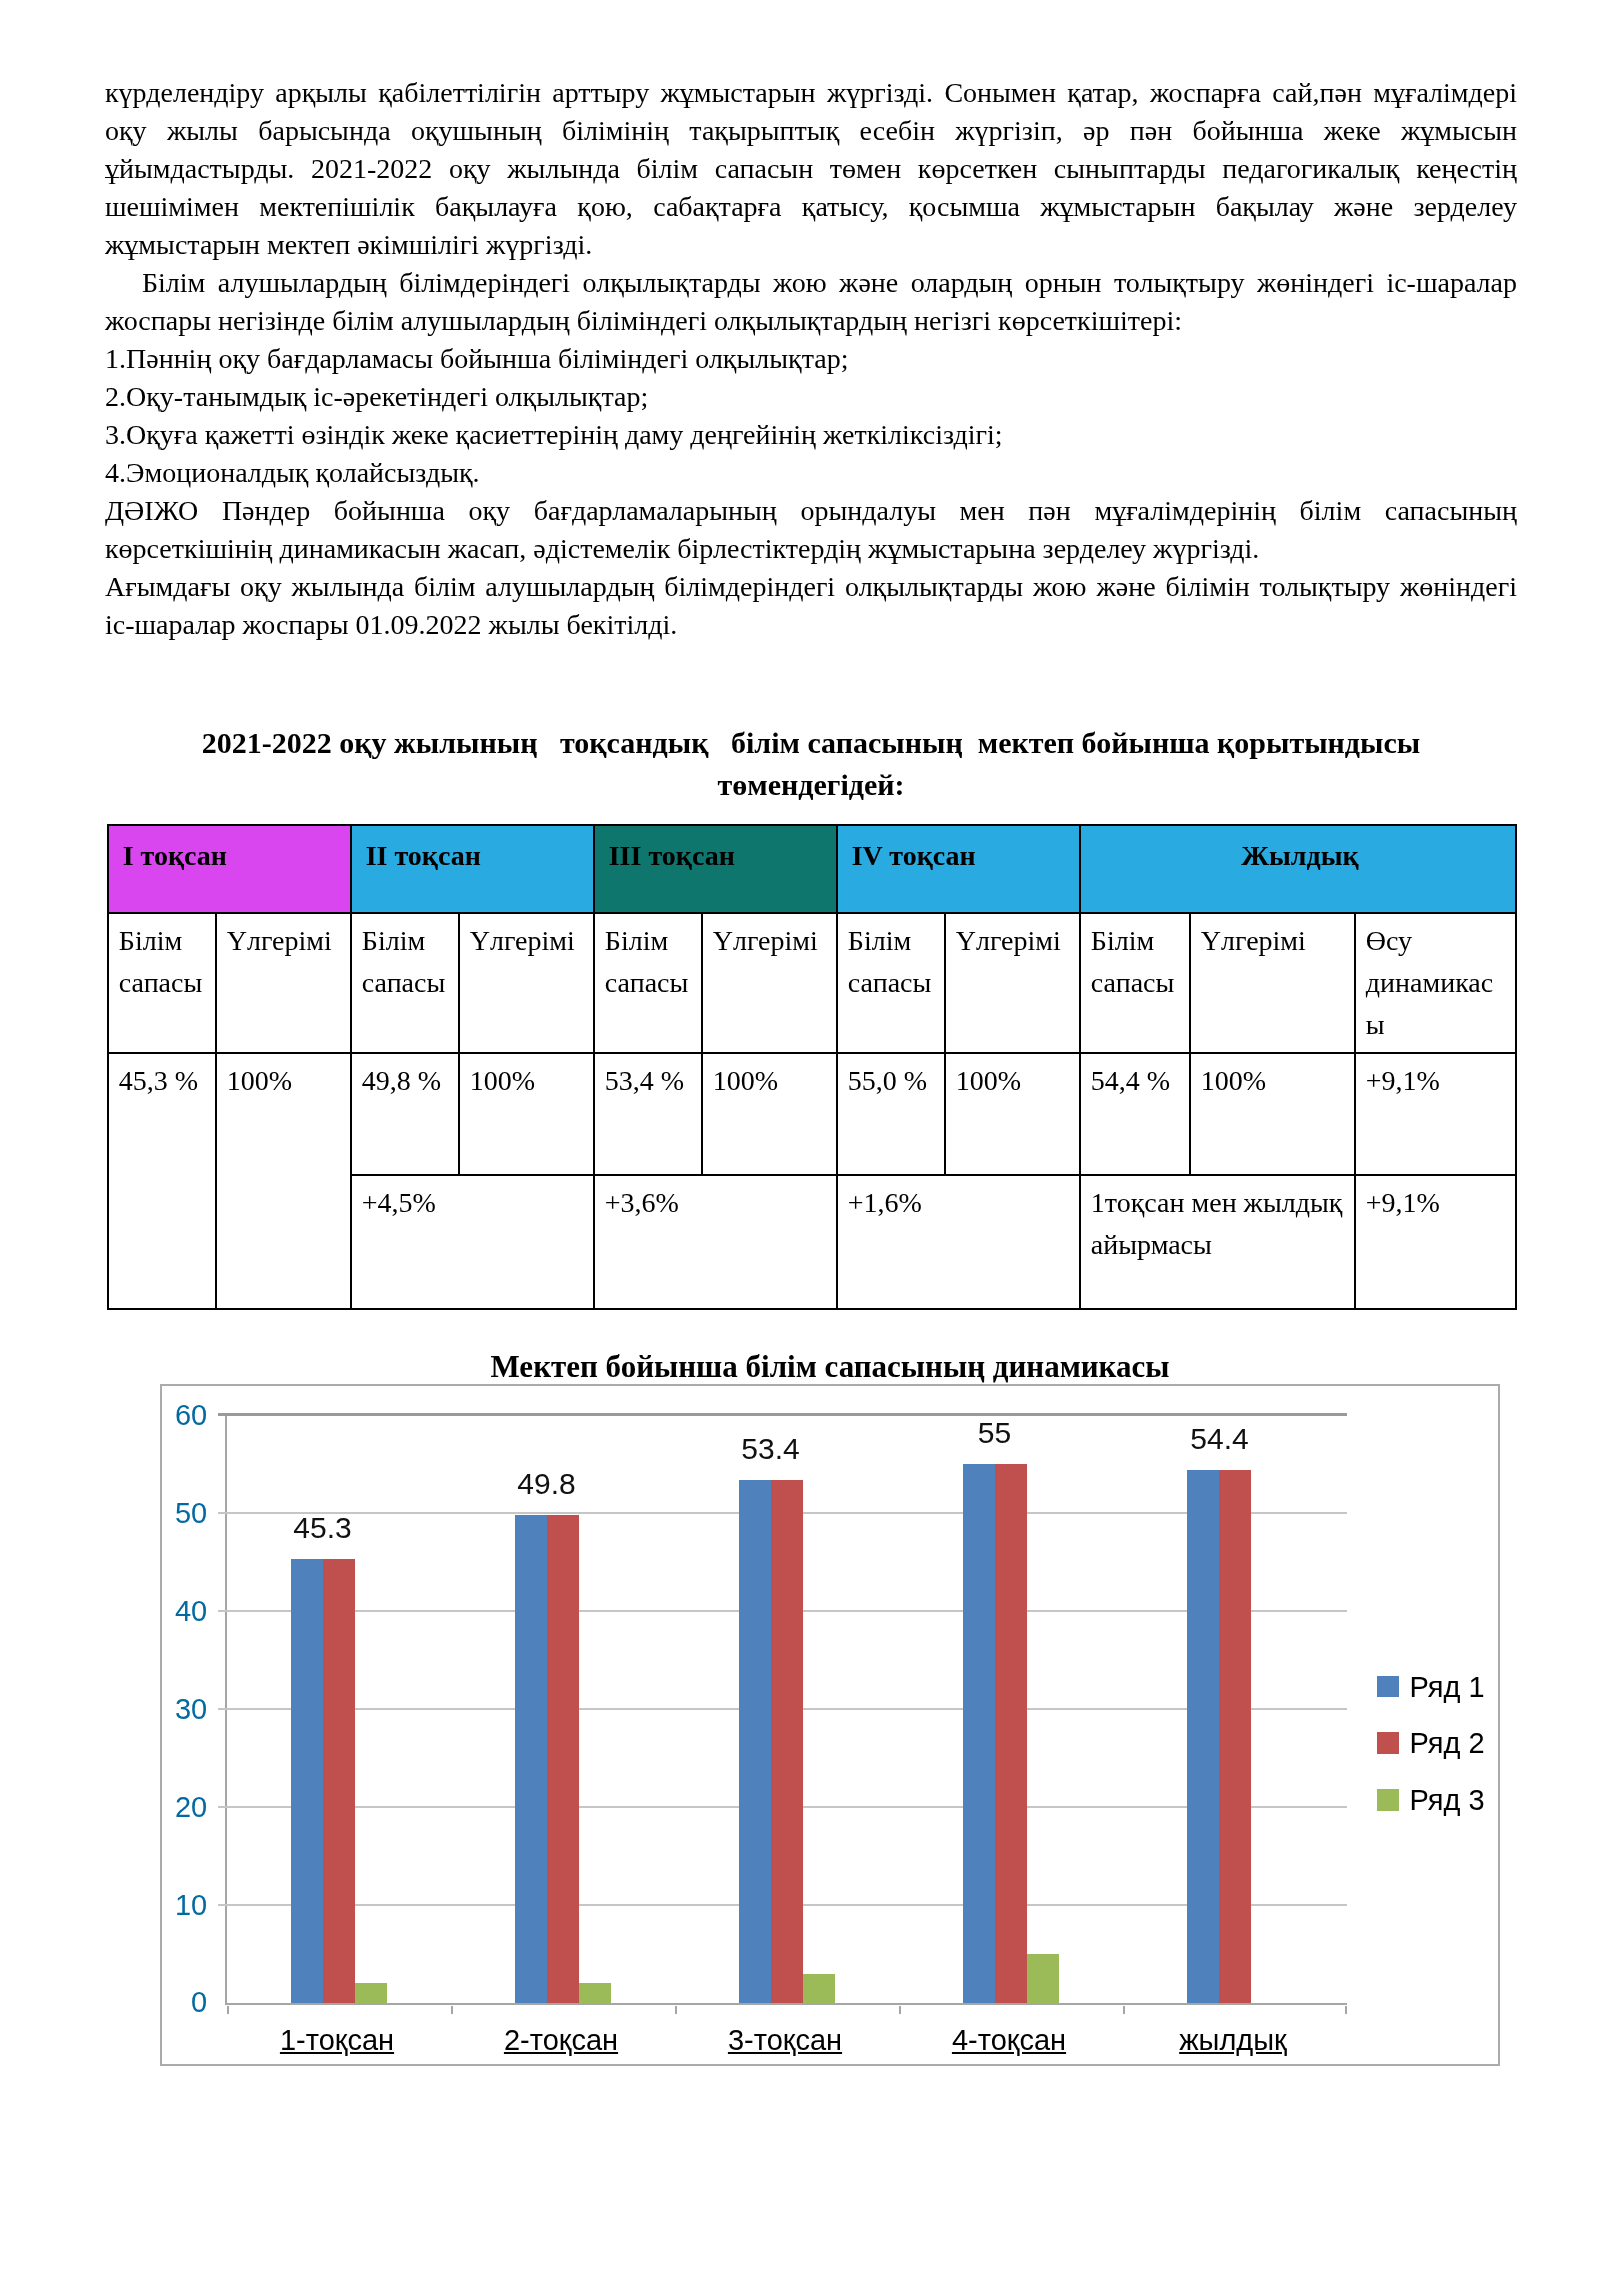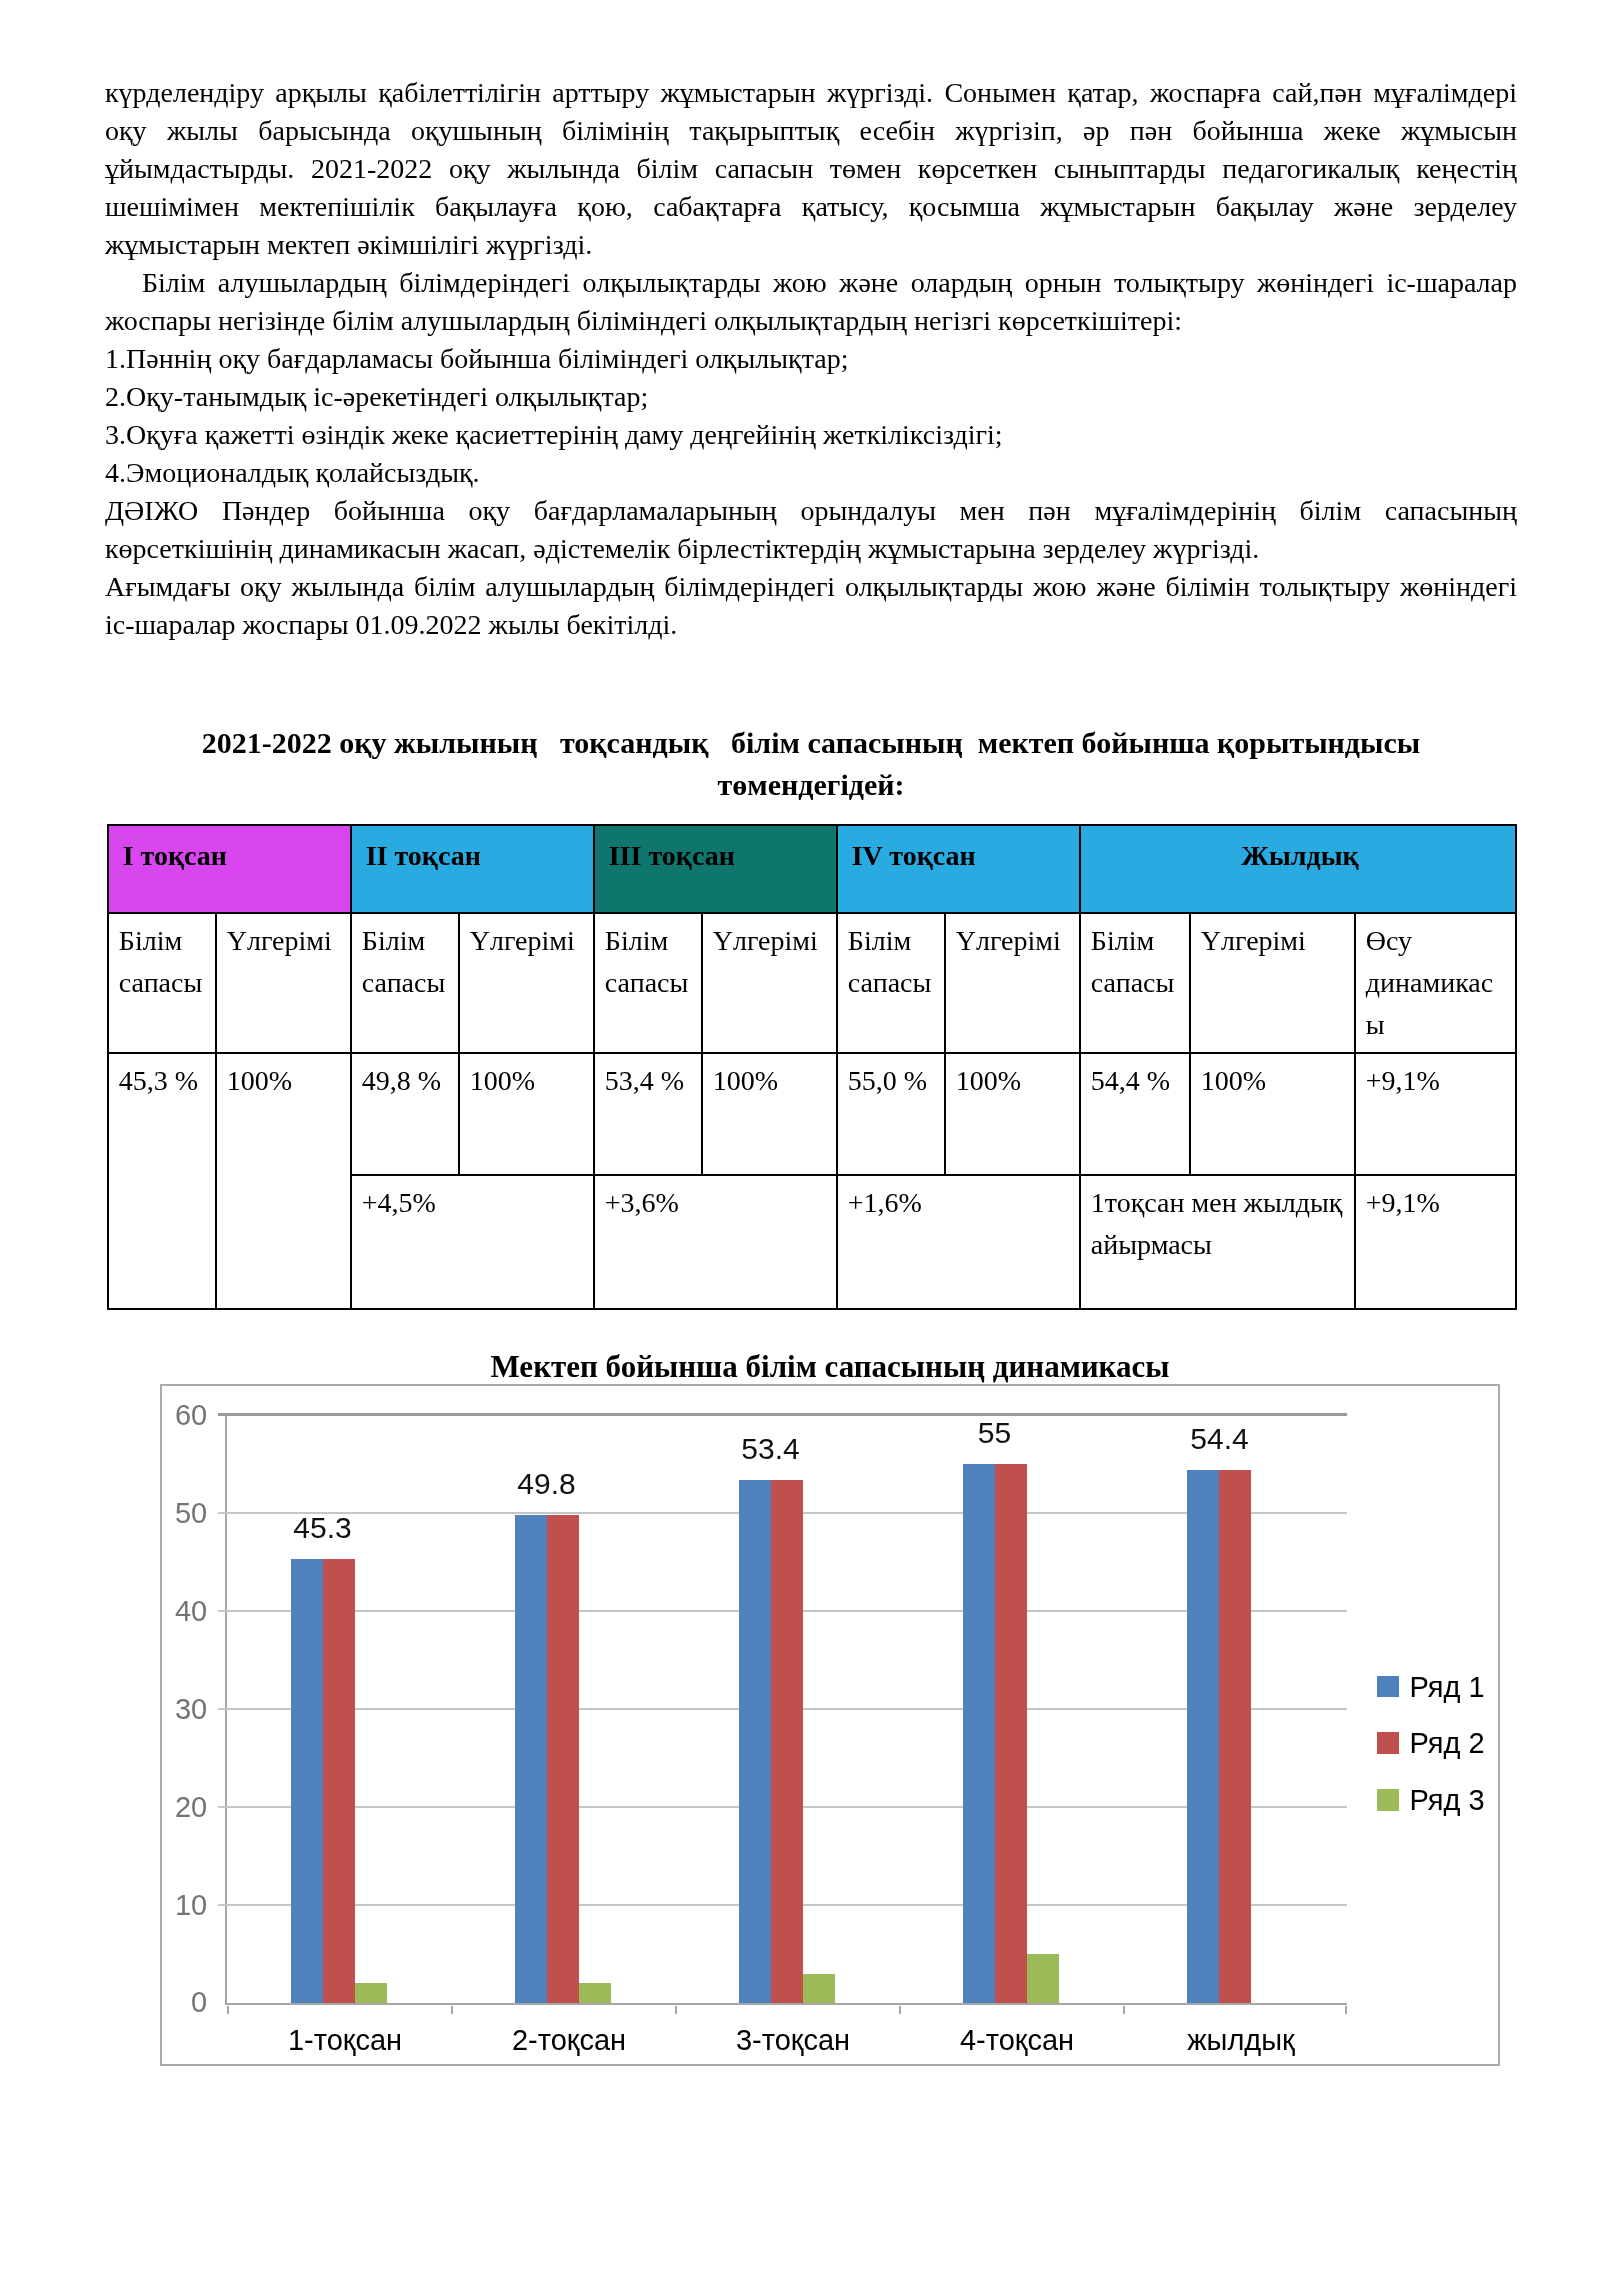--- a/index.html
+++ b/index.html
@@ -35,31 +35,31 @@
   .chart-title{
     width:1340px;margin:39px 0 0 55px;text-align:center;
     font-weight:bold;font-size:31px;line-height:35px;
   }
   .chart-frame{
     position:relative;margin-left:55px;width:1340px;height:682px;
     border:2px solid #ABABAB;background:#fff;box-sizing:border-box;
     font-family:"Liberation Sans","DejaVu Sans",sans-serif;
   }
   #ylabels{position:absolute;left:0;top:29px;width:53px;height:588px;}
-  .ylabel{position:absolute;right:7.8px;font-size:29px;line-height:33px;color:#737373;}
+  .ylabel{position:absolute;right:7.8px;font-size:29px;line-height:33px;color:#0369a1;}
   #plot{
     position:absolute;left:63px;top:29px;width:1120px;height:588px;
     border-left:2px solid #A6A6A6;border-bottom:2.9px solid #A6A6A6;
   }
   .gridline{position:absolute;left:-8.8px;right:0;height:2px;background:#C6C6C6;}
   .gridline.major{height:2.9px;background:#9A9A9A;}
   .bar{position:absolute;bottom:0;width:32px;}
   .bar-label{position:absolute;width:143px;text-align:center;font-size:30px;color:#111;}
   .xtick{position:absolute;bottom:-11.8px;width:2px;height:8.8px;background:#A6A6A6;}
-  #xlabels{position:absolute;left:71px;top:635px;width:1120px;display:flex;}
+  #xlabels{position:absolute;left:63px;top:635px;width:1120px;display:flex;text-decoration:underline;}
   .xlabel{flex:1;text-align:center;font-size:29px;color:#000;}
   #legend{position:absolute;left:1215px;top:282px;}
   .legend-item{display:flex;align-items:center;margin-bottom:18.6px;font-size:29px;}
   .swatch{width:21.6px;height:21.6px;margin-right:10.8px;flex:none;}
 </style>
 </head>
 <body>
 
 <div class="page">
 

